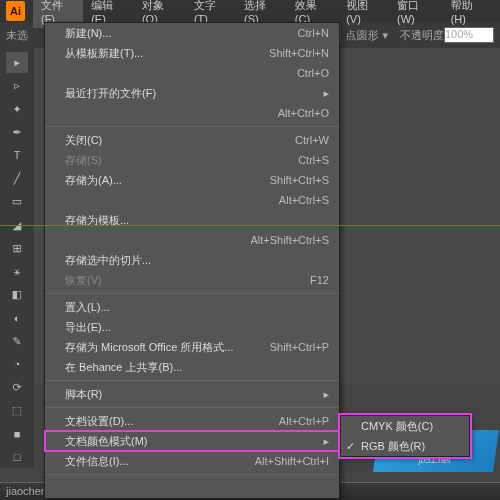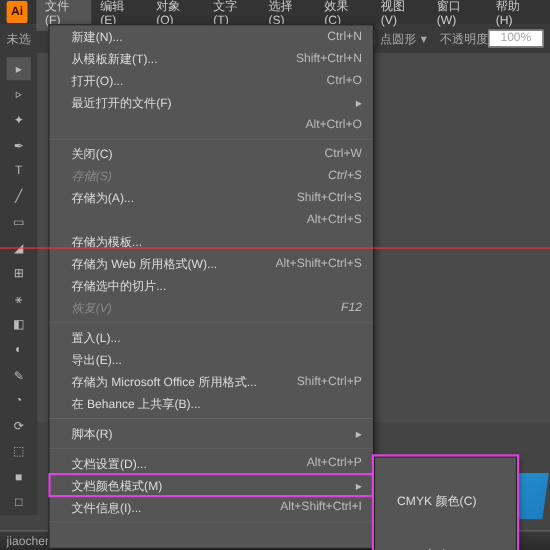--- a/index.html
+++ b/index.html
@@ -8,33 +8,33 @@
 .menubar { background: #333; height: 22px; display: flex; align-items: center; padding: 0 6px; }
 .logo { width: 20px; height: 20px; background: #ff7f00; color: #3a1100; font-weight: bold; text-align: center; line-height: 20px; margin-right: 8px; border-radius: 2px; }
 .menu-item { color: #ccc; padding: 3px 8px; cursor: pointer; }
 .menu-item.active { background: #555; }
 .toolbar { background: #3a3a3a; height: 26px; display: flex; align-items: center; padding: 0 6px; color: #aaa; }
 .tb-left { flex: 1; }
 .tb-box { display: inline-flex; align-items: center; gap: 4px; }
 .tb-input { width: 40px; height: 16px; background: #222; border: 1px solid #555; color: #ccc; padding: 0 3px; }
 .dropdown { position: absolute; left: 44px; top: 22px; width: 296px; background: #555; border: 1px solid #222; box-shadow: 2px 2px 6px rgba(0,0,0,0.5); z-index: 10; }
 .menu-row { display: flex; height: 20px; align-items: center; color: #ddd; padding: 0 10px 0 20px; cursor: pointer; justify-content: flex-end; }
-.menu-row.disabled { color: #888; font-style: italic; }
+.menu-row.disabled { color: #888; }
 .menu-row.hl { outline: 2px solid #e040e0; outline-offset: -1px; gap: 44px; }
 .menu-label { flex: 1; white-space: nowrap; }
 .menu-short { color: #bbb; white-space: nowrap; }
 .menu-arrow { margin-left: 6px; color: #bbb; }
 .menu-sep { height: 1px; background: #444; margin: 3px 0; border-top: 1px solid #666; }
 .submenu { position: absolute; left: 340px; top: 415px; width: 130px; background: #555; border: 1px solid #222; box-shadow: 2px 2px 6px rgba(0,0,0,0.5); z-index: 11; outline: 2px solid #e040e0; }
-.sub-row { display: flex; height: 20px; align-items: center; color: #ddd; padding: 0 23px 0 20px; cursor: pointer; position: relative; margin-top: 29px; }
+.sub-row { display: flex; height: 20px; align-items: center; color: #ddd; padding: 0 23px 0 20px; cursor: pointer; position: relative; }
 .sub-check { position: absolute; left: 5px; }
 .lefttools { position: absolute; left: 0; top: 48px; width: 34px; height: 420px; background: #3a3a3a; display: flex; flex-direction: column; align-items: center; padding-top: 4px; gap: 2px; }
 .tool { width: 22px; height: 22px; background: #3a3a3a; display: flex; align-items: center; justify-content: center; color: #bbb; cursor: pointer; }
 .tool.sel { background: #555; }
-.opacity { width: 50px; height: 16px; background: #fff; border: 1px solid #666; text-align: center; }
+.opacity { width: 50px; height: 16px; background: #fff; border: 1px solid #666; }
 .redline { position: absolute; left: 0; top: 225px; width: 500px; height: 1px; background: #ff3030; z-index: 50; }
 .watermark { position: absolute; right: 4px; bottom: 28px; width: 120px; height: 42px; background: linear-gradient(135deg, #2ea7e0, #1b7cbf); color: #fff; display: flex; flex-direction: column; align-items: center; justify-content: center; z-index: 5; transform: skewX(-8deg); }
 .watermark .t1 { font-size: 14px; font-weight: bold; }
 .watermark .t2 { font-size: 9px; color: #cde; }
 .bottombar { position: absolute; left: 0; bottom: 0; width: 500px; height: 18px; background: linear-gradient(#3a3a3a,#2a2a2a); color: #aaa; display: flex; align-items: center; padding: 0 6px; font-size: 10px; border-top: 1px solid #666; }
 </style>
 </head>
 <body>
 
 <div class="app">
@@ -89,21 +89,20 @@
   <div class="dropdown" id="file-dd">
       <div class="menu-row">
         <span class="menu-label">新建(N)...</span>
         <span class="menu-short">Ctrl+N</span>
       </div>
       <div class="menu-row">
         <span class="menu-label">从模板新建(T)...</span>
         <span class="menu-short">Shift+Ctrl+N</span>
       </div>
       <div class="menu-row">
-        <span class="menu-label">打开(O)...</span>
         <span class="menu-short">Ctrl+O</span>
       </div>
       <div class="menu-row">
         <span class="menu-label">最近打开的文件(F)</span>
         <span class="menu-arrow">▸</span>
       </div>
       <div class="menu-row">
         <span class="menu-short">Alt+Ctrl+O</span>
       </div>
       <div class="menu-sep"></div>
@@ -119,21 +118,20 @@
         <span class="menu-label">存储为(A)...</span>
         <span class="menu-short">Shift+Ctrl+S</span>
       </div>
       <div class="menu-row">
         <span class="menu-short">Alt+Ctrl+S</span>
       </div>
       <div class="menu-row">
         <span class="menu-label">存储为模板...</span>
       </div>
       <div class="menu-row">
-        <span class="menu-label">存储为 Web 所用格式(W)...</span>
         <span class="menu-short">Alt+Shift+Ctrl+S</span>
       </div>
       <div class="menu-row">
         <span class="menu-label">存储选中的切片...</span>
       </div>
       <div class="menu-row disabled">
         <span class="menu-label">恢复(V)</span>
         <span class="menu-short">F12</span>
       </div>
       <div class="menu-sep"></div>

